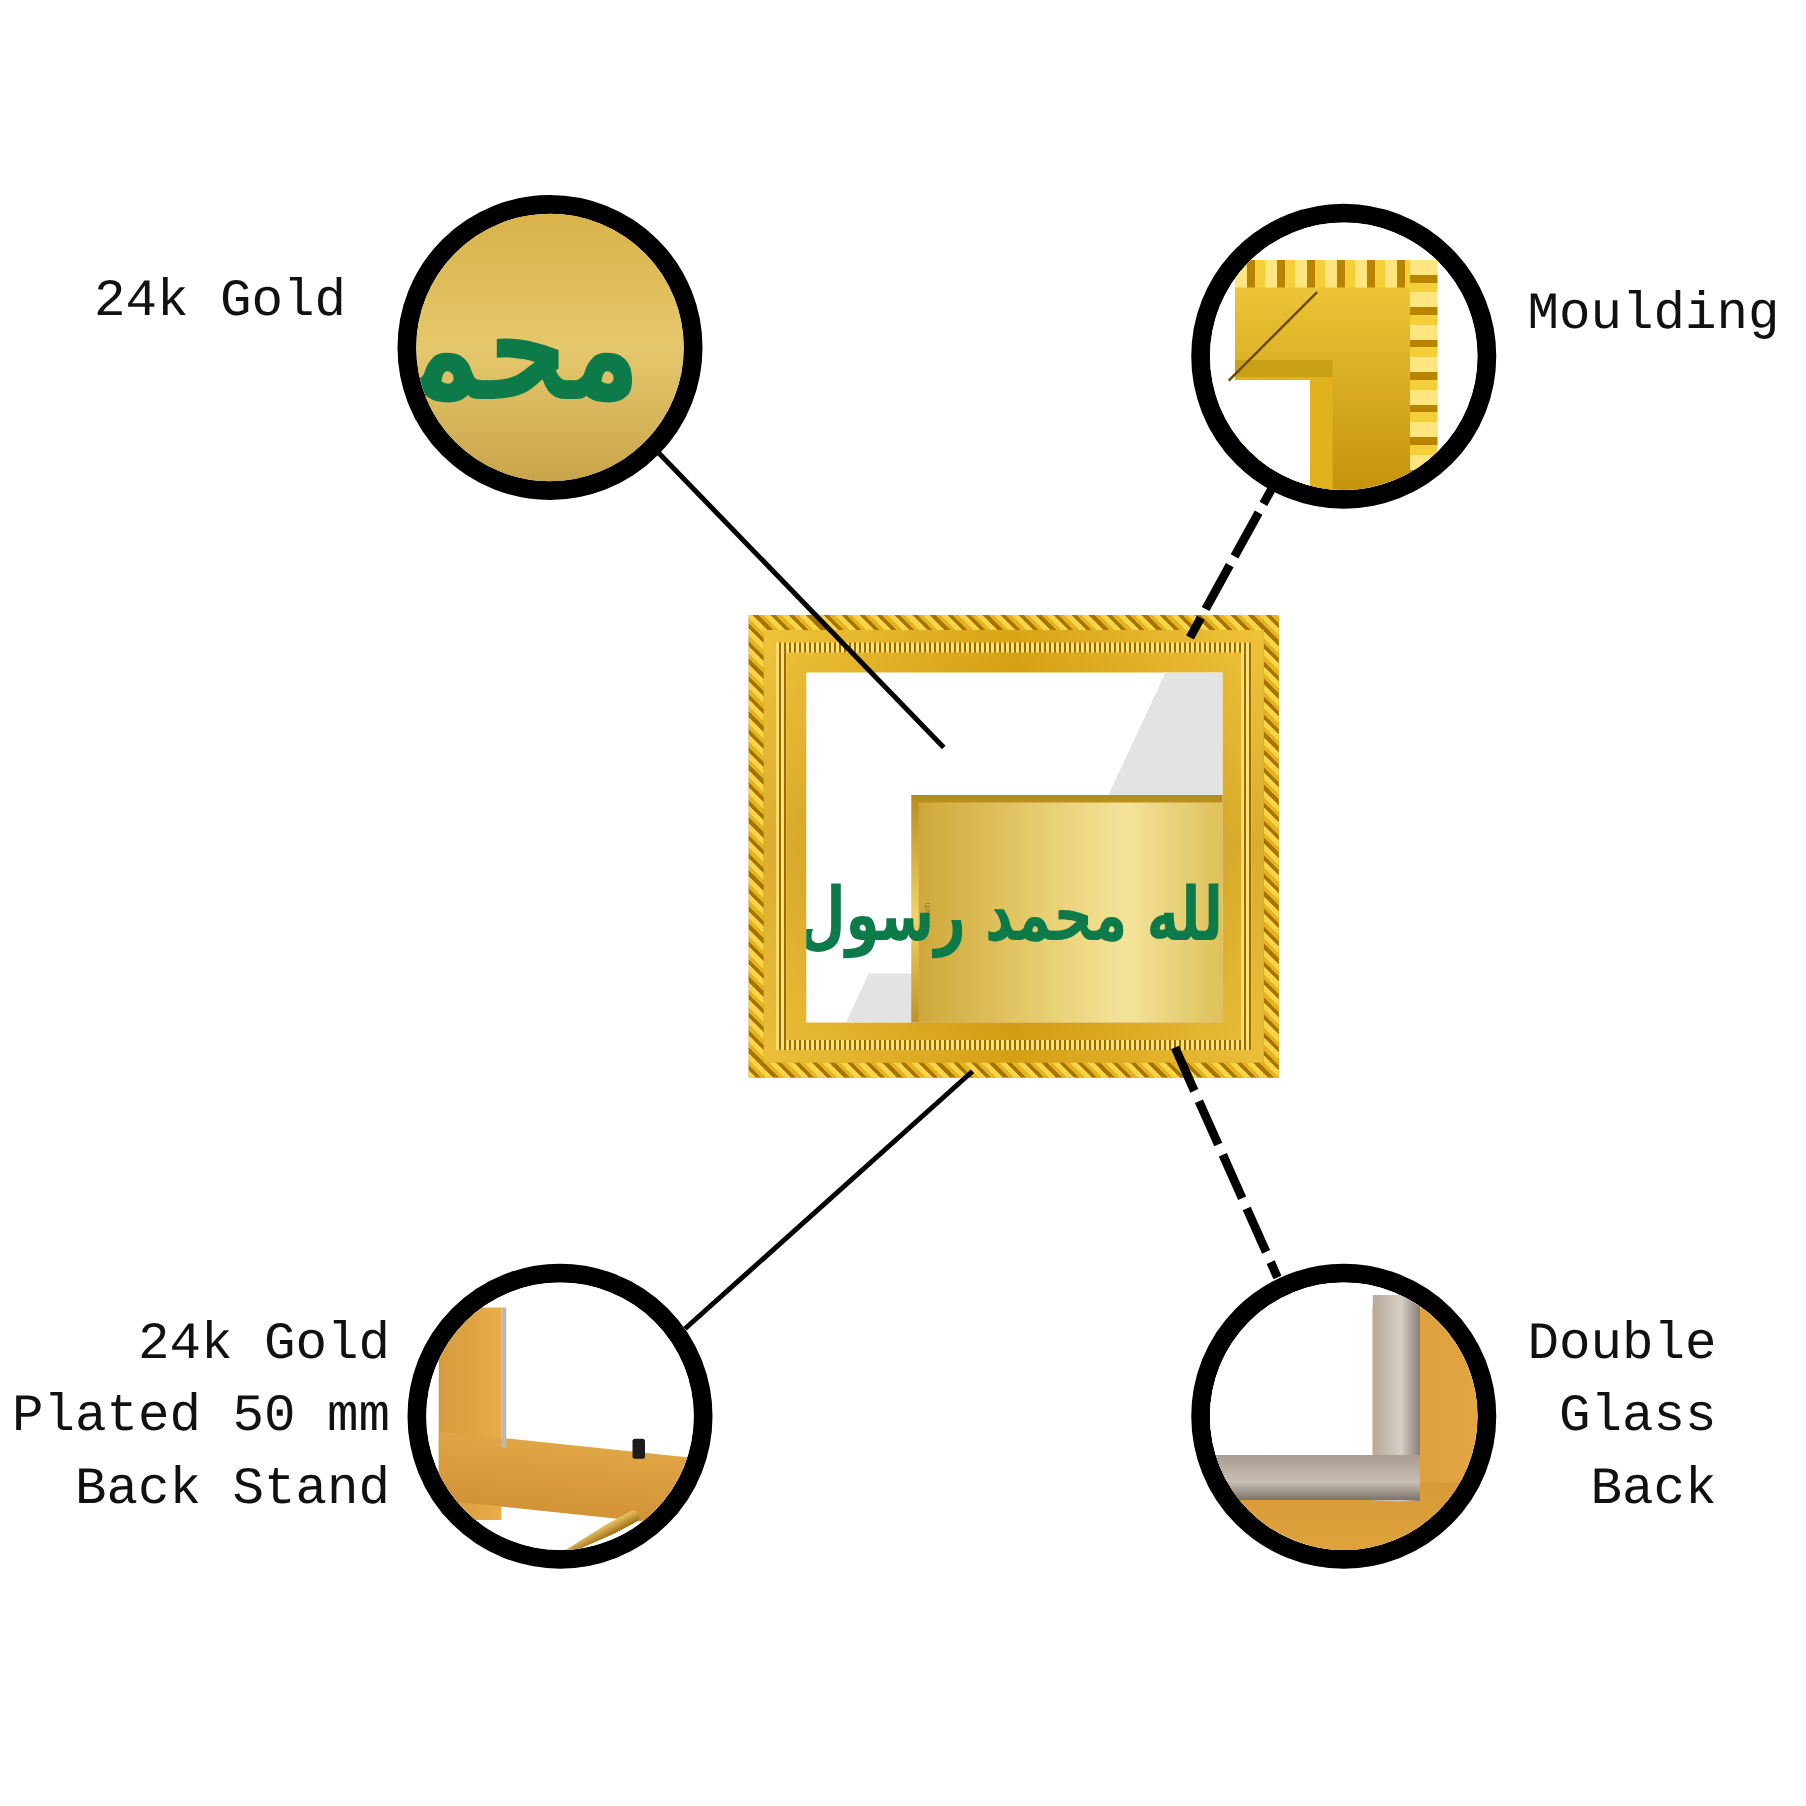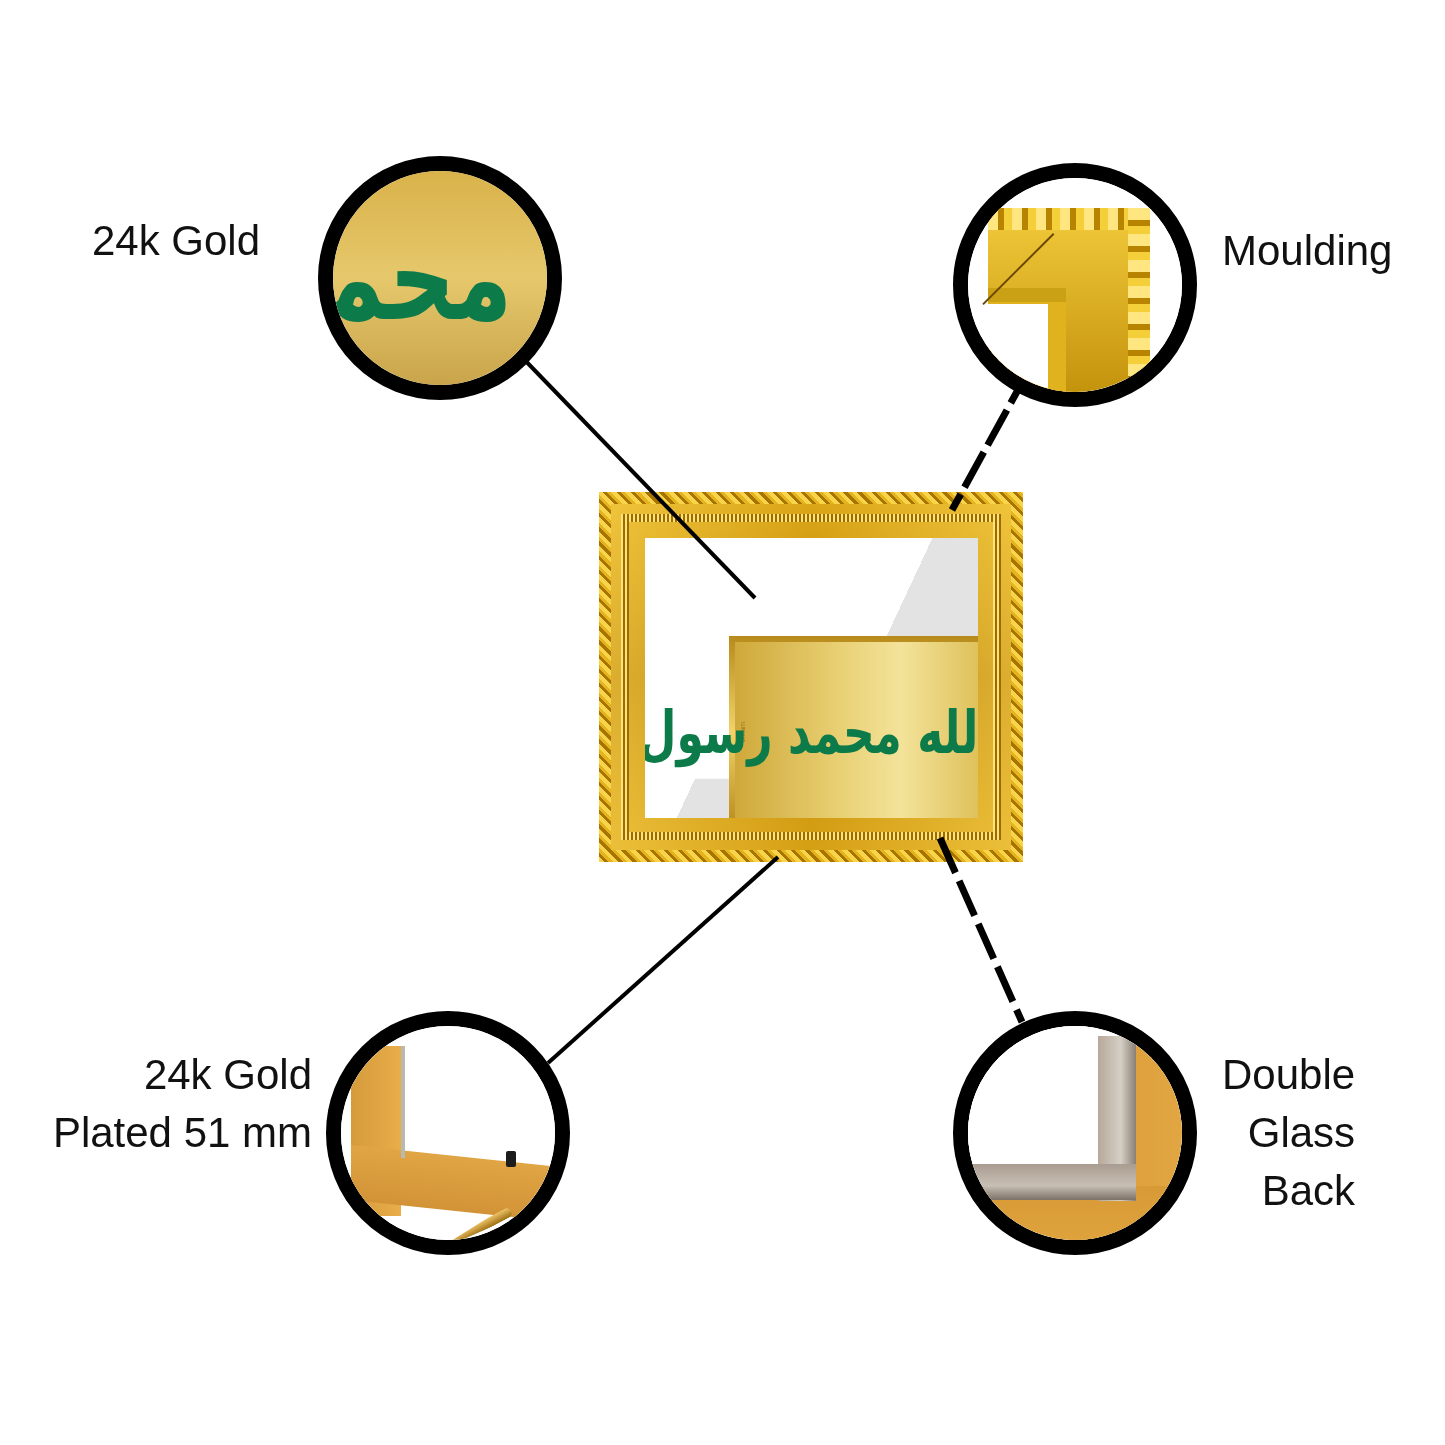--- a/index.html
+++ b/index.html
@@ -154,21 +154,21 @@
     .glass-fill .g-metal-h {
       position: absolute; left: 0; top: 138px; width: 168px; height: 36px;
       background: linear-gradient(180deg, #a99c90, #c8bfb4 60%, #7c7268);
     }
     .glass-fill .g-white {
       position: absolute; left: 0; top: 0; width: 130px; height: 138px; background: #fff;
     }
 
     
     .label {
-      position: absolute; color: #111; font-family: Liberation Sans, sans-serif;
+      position: absolute; color: #111; font-family: Liberation Mono, monospace;
       font-size: 42px; line-height: 58px; z-index: 5;
     }
     .label-foil { left: 60px; top: 212px; width: 232px; text-align: center; }
     .label-moulding { left: 1222px; top: 222px; text-align: right; }
     .label-stand { left: 0; top: 1046px; width: 312px; text-align: right; }
     .label-glass { left: 1222px; top: 1046px; text-align: right; }
     .label span { display: block; }
   </style>
 </head>
 <body>
@@ -237,21 +237,22 @@
   </div>
 
   <div class="label label-foil">
     <span>24k Gold</span>
   </div>
   <div class="label label-moulding">
     <span>Moulding</span>
   </div>
   <div class="label label-stand">
     <span>24k Gold</span>
-    <span>Plated 51 mm</span>
+    <span>Plated 50 mm</span>
+    <span>Back Stand</span>
   </div>
   <div class="label label-glass">
     <span>Double</span>
     <span>Glass</span>
     <span>Back</span>
   </div>
 
 </div>
 
 </body></html>

